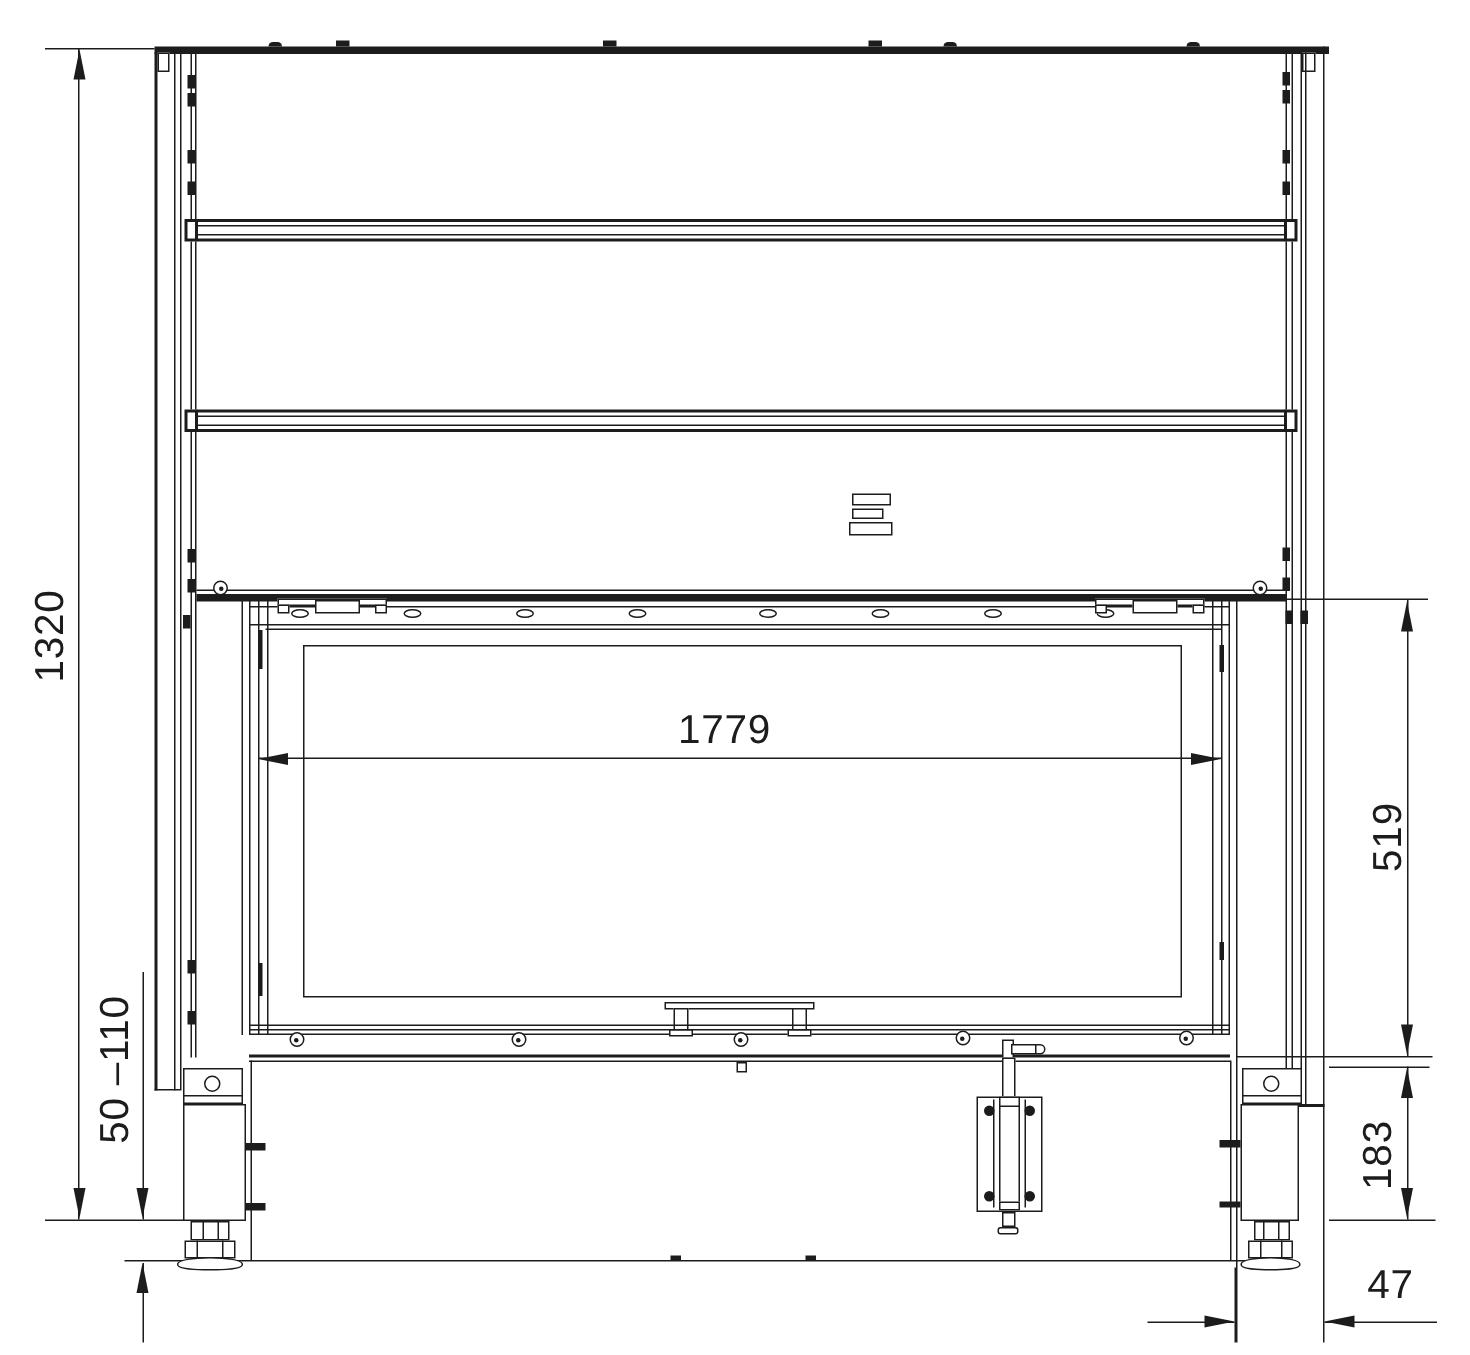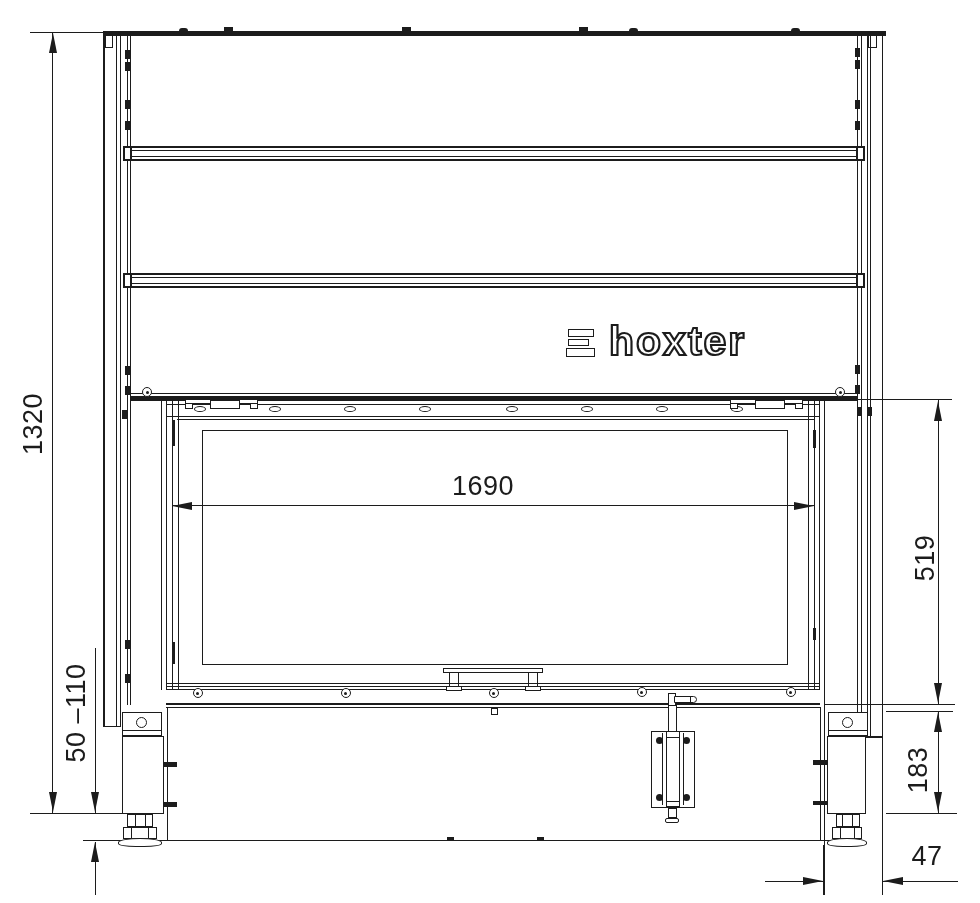--- a/index.html
+++ b/index.html
@@ -97,21 +97,20 @@
   <div class="ln" style="left:131px; top:286px; width:727px; height:2px;"></div>
   <div class="blockcap" style="left:122.5px; top:273px; height:15px;"></div>
   <div class="blockcap" style="left:856px; top:273px; height:15px;"></div>
 
   <div class="logo-wrap" style="left:565px; top:320px; height:42px;">
     <span class="logo-icon">
       <i style="left:3px; top:6px;  width:26px; height:8px;"></i>
       <i style="left:3px; top:16px; width:21px; height:7px;"></i>
       <i style="left:1px; top:25px; width:29px; height:9px;"></i>
     </span>
-    <span class="logo-text" style="margin-left:12px;">hoxter</span>
   </div>
 
   <div class="ln" style="left:131px; top:392.5px; width:727px; height:1px;"></div>
   <div class="ln" style="left:131px; top:396px; width:727px; height:4.5px;"></div>
   <div class="screw" style="left:142px; top:387px;"></div>
   <div class="screw" style="left:835px; top:387px;"></div>
 
   <div class="ln" style="left:161px; top:400px; width:1px; height:290px;"></div>
   <div class="ln" style="left:824px; top:400px; width:1px; height:495px;"></div>
 
@@ -224,21 +223,21 @@
 
   <div class="ln" style="left:94.5px; top:648px; width:1.2px; height:165px;"></div>
   <div class="ar ar-down" style="left:91px; top:792px;"></div>
   <div class="ln" style="left:94.5px; top:842px; width:1.2px; height:53px;"></div>
   <div class="ar ar-up" style="left:91px; top:842px;"></div>
   <div class="dim rot" style="left:11px; top:698px; width:130px; height:30px;">50 –110</div>
 
   <div class="ln" style="left:172px; top:505px; width:642px; height:1.2px;"></div>
   <div class="ar ar-left" style="left:172px; top:501.5px;"></div>
   <div class="ar ar-right" style="left:794px; top:501.5px;"></div>
-  <div class="dim" style="left:433px; top:472px; width:100px; height:28px;">1690</div>
+  <div class="dim" style="left:433px; top:472px; width:100px; height:28px;">1779</div>
 
   <div class="ln" style="left:822px; top:398.5px; width:130px; height:1px;"></div>
   <div class="ln" style="left:824px; top:703.5px; width:131px; height:1px;"></div>
   <div class="ln" style="left:937.5px; top:400px; width:1.2px; height:304px;"></div>
   <div class="ar ar-up" style="left:934px; top:401px;"></div>
   <div class="ar ar-down" style="left:934px; top:683px;"></div>
   <div class="dim rot" style="left:885px; top:543px; width:80px; height:30px;">519</div>
 
   <div class="ln" style="left:886px; top:710.5px; width:67px; height:1px;"></div>
   <div class="ln" style="left:886px; top:812.5px; width:71px; height:1px;"></div>

